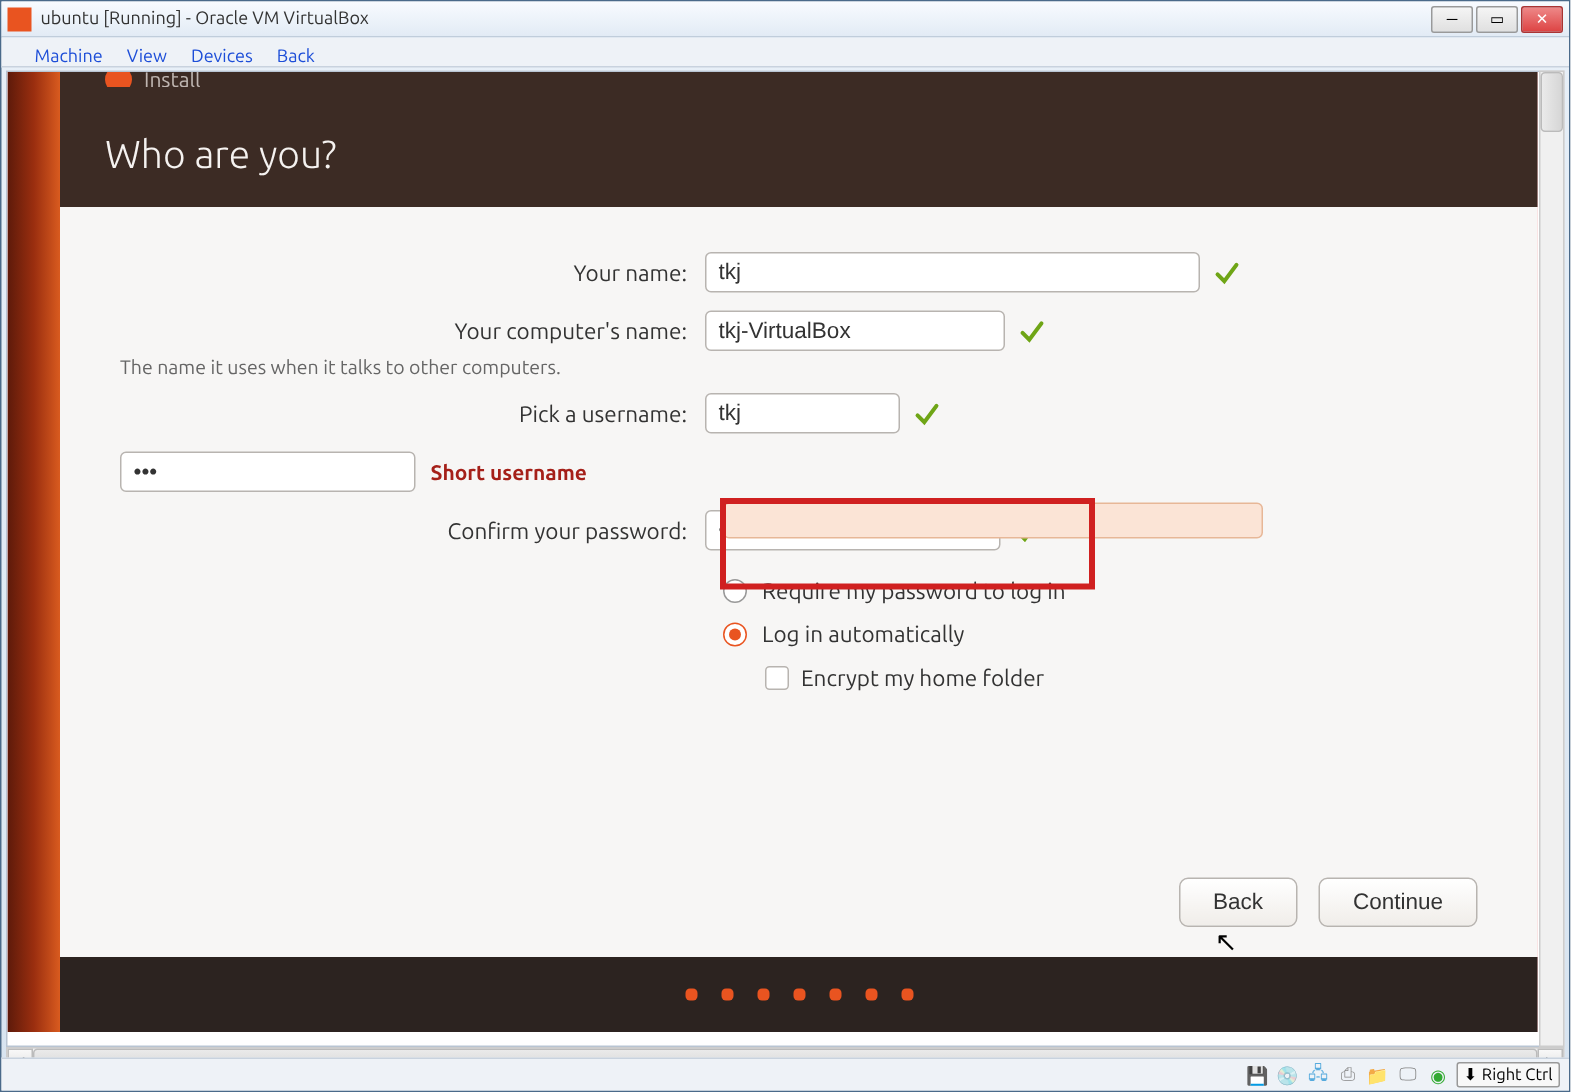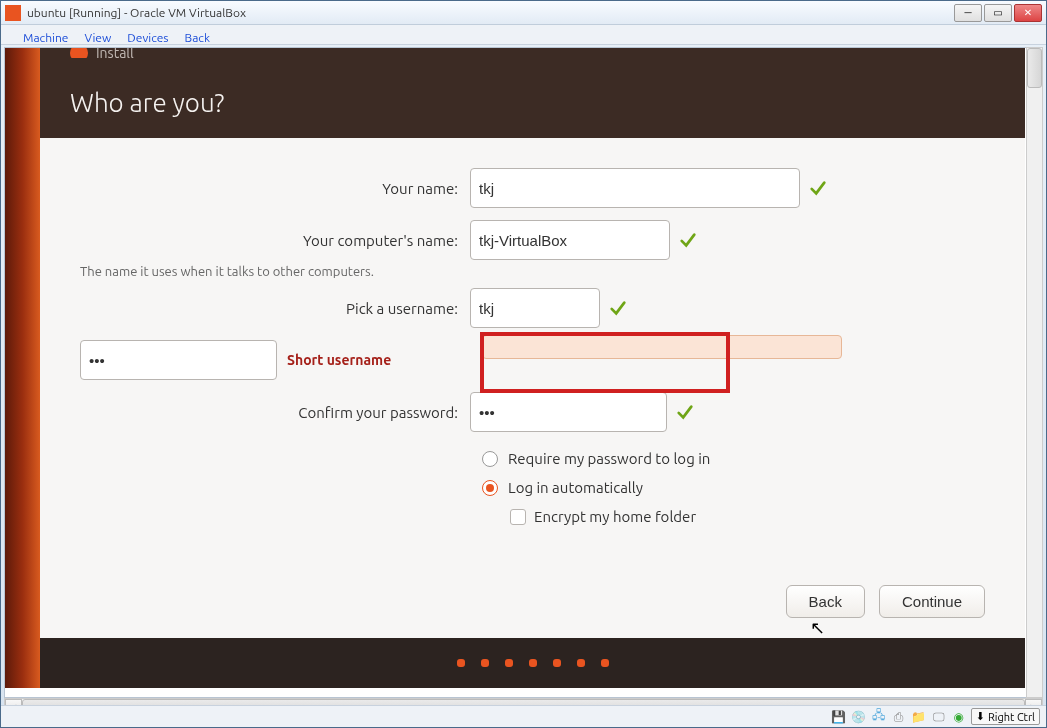--- a/index.html
+++ b/index.html
@@ -115,21 +115,21 @@
   background: #f7f6f5;
   padding: 30px 40px 20px 40px;
 }
 .form-row { display: flex; align-items: center; margin-bottom: 12px; }
 .form-label {
   width: 390px; text-align: right; padding-right: 12px;
   font-size: 15px; color: #333; white-space: nowrap;
 }
 .form-input {
   border: 1px solid #b8b4b0; border-radius: 4px;
-  padding: 4px 8px; font-size: 15px; height: 40px;
+  padding: 4px 8px; font-size: 15px; height: 27px;
   background: #fff; color: #333;
 }
 .chk { width:16px;height:16px;border:1px solid #b8b4b0;border-radius:3px;background:#fff;display:inline-block;margin-right:8px;}
 .check-ind {
   width: 20px; height: 20px; margin-left: 8px;
   display: inline-flex; align-items: center; justify-content: center;
 }
 .check-ind svg { width: 18px; height: 18px; }
 .help-text { font-size: 13px; color: #666; margin-top: -8px; margin-bottom: 10px; }
 .warn-text { color: #a52019; font-weight: bold; font-size: 14px; margin-left: 10px; }

